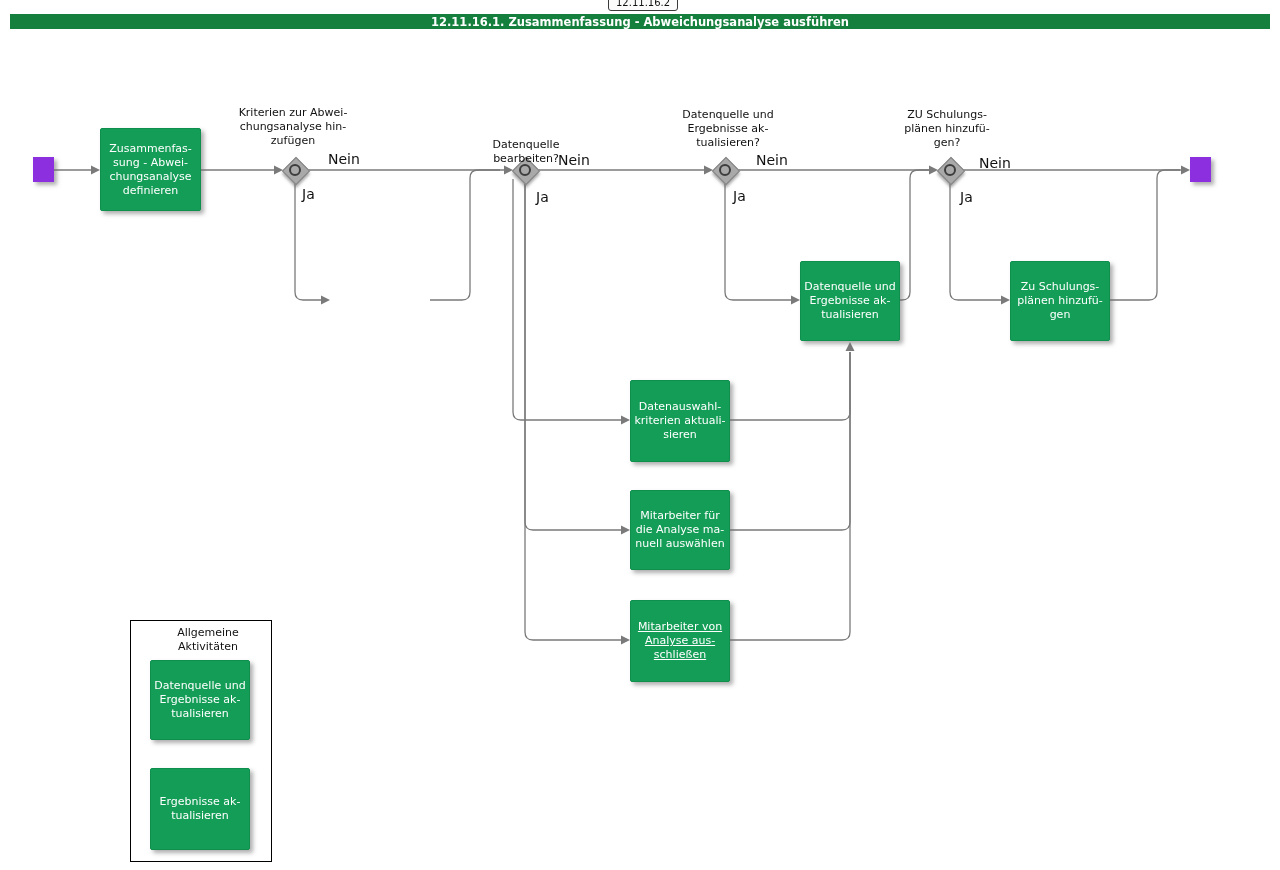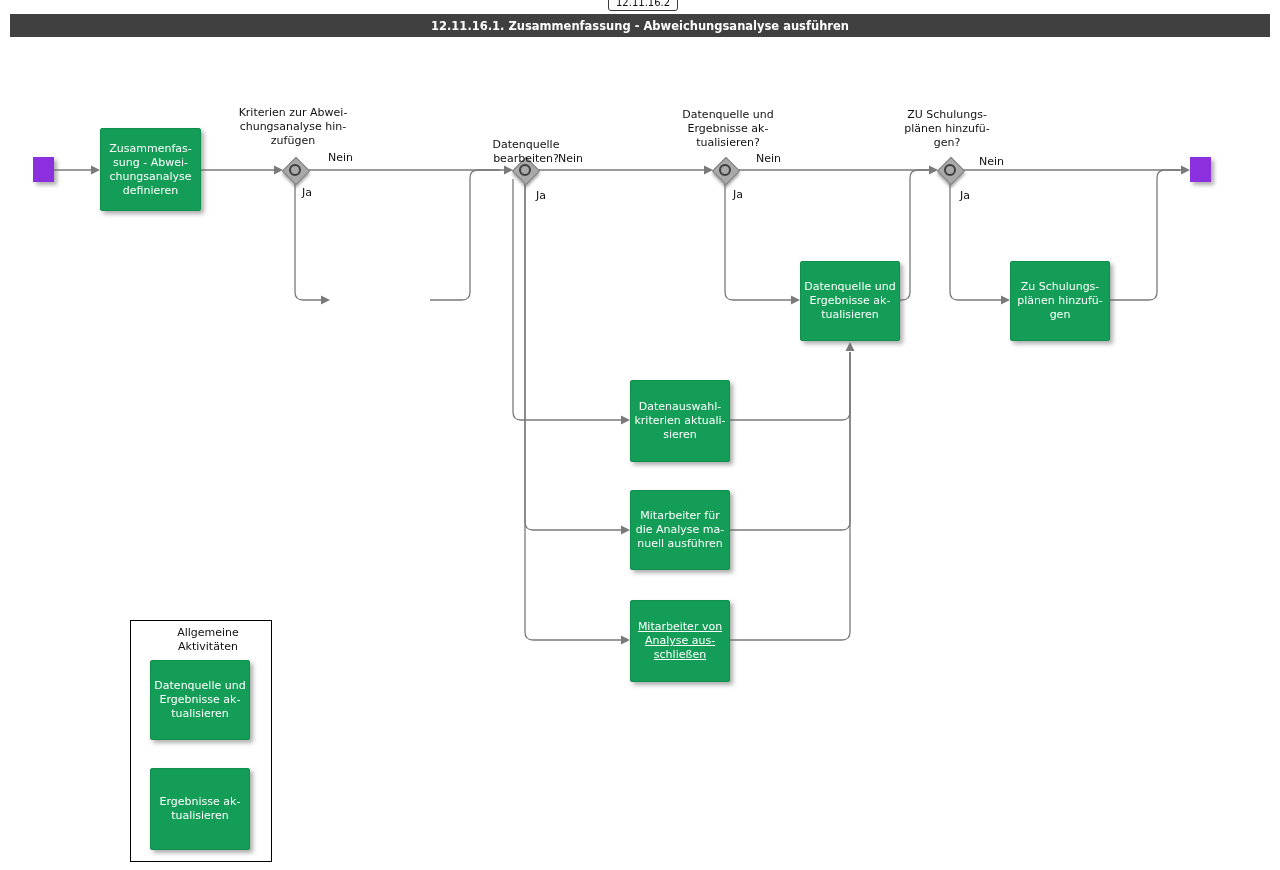--- a/index.html
+++ b/index.html
@@ -8,21 +8,21 @@
     font-family:"DejaVu Sans","Liberation Sans",sans-serif;overflow:hidden;
   }
   svg.connectors{position:absolute;left:0;top:0;z-index:1;}
   .node{position:absolute;z-index:2;}
   .ref-tab{
     left:608px;top:-8px;height:17px;padding:0 7px;
     border:1px solid #3a3a3a;border-radius:3px;background:#fbfbfb;
     font-size:10px;line-height:20px;color:#111;z-index:3;
   }
   .title-bar{
-    left:10px;top:14px;width:1260px;height:23px;background:#404040;
+    left:10px;top:14px;width:1260px;height:15px;background:#15803d;
     display:flex;align-items:center;justify-content:center;
     color:#ffffff;font-size:11.5px;font-weight:bold;
   }
   .task{
     width:100px;height:80px;border-radius:2px;
     background:#149D57;border:1px solid #0E8F4D;
     box-shadow:3px 3px 4px rgba(110,110,110,.55);
     display:flex;align-items:center;justify-content:center;
     color:#ffffff;font-size:11px;line-height:14px;text-align:center;
     white-space:pre-line;padding:2px;box-sizing:border-box;
@@ -37,21 +37,21 @@
     box-shadow:2px 2px 3px rgba(110,110,110,.6);
   }
   .gateway-ring{
     width:12px;height:12px;border:2.5px solid #3d3d3d;border-radius:50%;
     background:transparent;box-sizing:border-box;
   }
   .dec-label{
     font-size:11px;line-height:14px;color:#111;text-align:center;
     white-space:pre-line;width:130px;
   }
-  .edge-label{font-size:11px;color:#111;}
+  .edge-label{font-size:14px;color:#111;}
   .legend-frame{
     left:130px;top:620px;width:140px;height:240px;
     border:1px solid #000;background:#fff;
   }
   .legend-title{
     left:130px;top:626px;width:156px;text-align:center;
     font-size:11px;line-height:14px;color:#111;white-space:pre-line;
   }
   .legend-task-1{left:150px;top:660px;height:80px;}
   .legend-task-2{left:150px;top:768px;height:82px;}
@@ -125,21 +125,21 @@
 
   <div class="node task" style="left:100px;top:128px;height:83px;width:101px;">Zusammenfas-
 sung - Abwei-
 chungsanalyse
 definieren</div>
   <div class="node task" style="left:630px;top:380px;height:82px;">Datenauswahl-
 kriterien aktuali-
 sieren</div>
   <div class="node task" style="left:630px;top:490px;">Mitarbeiter für
 die Analyse ma-
-nuell ausführen</div>
+nuell auswählen</div>
   <div class="node task" style="left:630px;top:600px;height:82px;text-decoration:underline;">Mitarbeiter von
 Analyse aus-
 schließen</div>
   <div class="node task" style="left:800px;top:261px;">Datenquelle und
 Ergebnisse ak-
 tualisieren</div>
   <div class="node task" style="left:1010px;top:261px;">Zu Schulungs-
 plänen hinzufü-
 gen</div>
 

